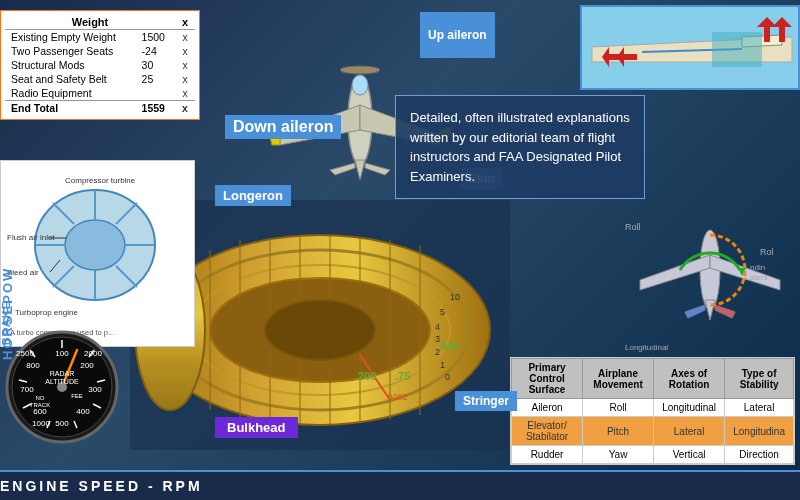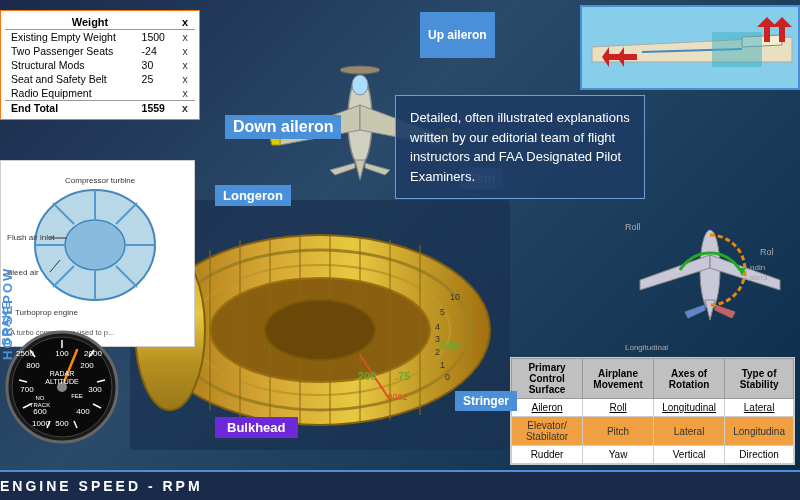--- a/index.html
+++ b/index.html
@@ -209,21 +209,21 @@
       text-align: center;
       font-size: 10px;
       font-weight: bold;
     }
     .stability-table td {
       border: 1px solid #ccc;
       padding: 3px 5px;
       text-align: center;
       font-size: 10px;
     }
-    .stability-table .row-aileron td { background: #fff; text-decoration: underline; }
+    .stability-table .row-aileron td { background: #fff; }
     .stability-table .row-elevator td { background: #f0a040; color: #333; }
     .stability-table .row-rudder td { background: #fff; }
 
     
     .stability-diagram {
       position: absolute;
       top: 180px;
       right: 0px;
       width: 180px;
       height: 200px;

